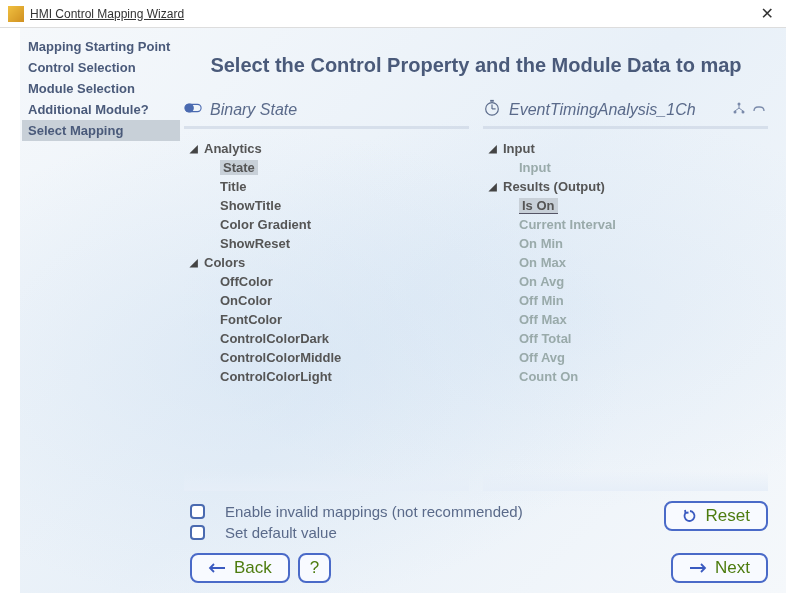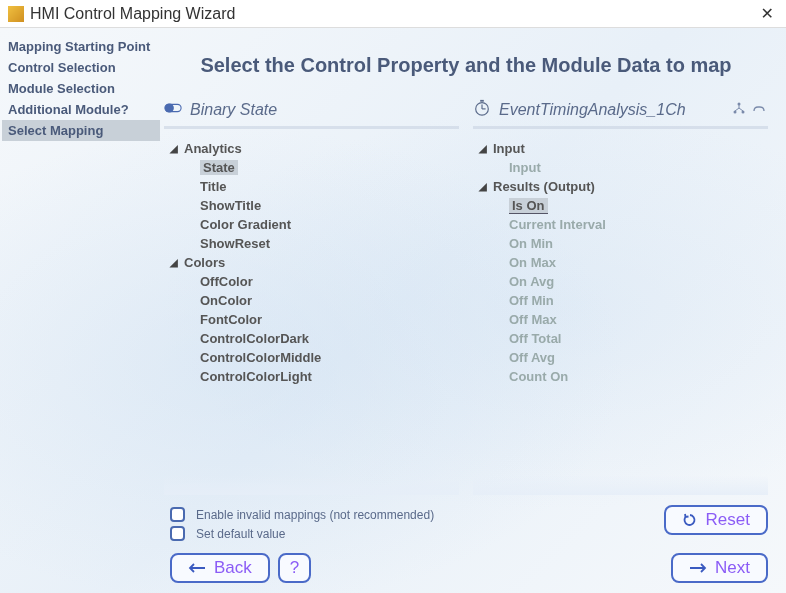--- a/index.html
+++ b/index.html
@@ -1,23 +1,23 @@
 <!DOCTYPE html>
 <html><head>
   <meta charset="utf-8">
   <style>
     * { margin: 0; padding: 0; box-sizing: border-box; }
     body { font-family: "Segoe UI", Arial, sans-serif; font-size: 13px; color: #444; background: #fff; width: 786px; height: 593px; overflow: hidden; }
     
     .titlebar { height: 28px; background: #fff; display: flex; align-items: center; padding: 0 8px; border-bottom: 1px solid #ddd; }
     .titlebar-icon { width: 16px; height: 16px; background: linear-gradient(135deg, #f0c040, #d09020); margin-right: 6px; }
-    .titlebar-text { flex: 1; font-size: 16px; color: #333; }
+    .titlebar-text { flex: 1; font-size: 12px; color: #333; text-decoration: underline; }
     .titlebar-close { font-size: 16px; color: #333; cursor: pointer; padding: 0 4px; }
     
-    .main { display: flex; height: calc(100% - 28px); background: linear-gradient(135deg, #f5f8fb 0%, #e8f0f8 50%, #f5f8fb 100%); position: relative; }
+    .main { display: flex; height: calc(100% - 28px); background: linear-gradient(135deg, #f5f8fb 0%, #e8f0f8 50%, #f5f8fb 100%); position: relative; margin-left: 20px; }
     .main::before {
       content: ''; position: absolute; inset: 0;
       background: radial-gradient(ellipse at 30% 60%, rgba(200,220,240,0.4), transparent 50%),
                   radial-gradient(ellipse at 70% 50%, rgba(200,220,240,0.3), transparent 50%);
       pointer-events: none;
     }
     
     .sidebar { width: 160px; padding: 8px 0 0 2px; z-index: 1; }
     .sidebar-item { padding: 3px 6px; font-size: 13px; font-weight: 600; color: #4a5a7a; cursor: pointer; }
     .sidebar-item.selected { background: #c8d0d8; }
@@ -37,24 +37,24 @@
     .tree-group-label { font-weight: 600; color: #555; padding: 2px 0; cursor: pointer; display: flex; align-items: center; }
     .tree-group-label .caret { width: 14px; display: inline-block; color: #444; font-size: 10px; }
     .tree-children { padding-left: 30px; }
     .tree-leaf { padding: 2px 0; font-weight: 600; color: #555; cursor: pointer; }
     .tree-leaf.disabled { color: #9aa; cursor: default; }
     .tree-leaf.selected span { background: #c8d0d8; padding: 0 3px; }
     .tree-leaf.selected-out span { background: #c8d0d8; padding: 0 3px; border-bottom: 1px solid #556; }
     
     .options { padding: 10px 0 0 6px; display: flex; align-items: flex-start; }
     .options-left { flex: 1; }
-    .option-row { display: flex; align-items: center; gap: 11px; padding: 2px 0; font-size: 12px; color: #5a6a8a; }
+    .option-row { display: flex; align-items: center; gap: 20px; padding: 2px 0; font-size: 15px; color: #5a6a8a; }
     .checkbox { width: 15px; height: 15px; border: 2px solid #4a6ab0; border-radius: 4px; background: #fff; cursor: pointer; }
     
-    .btn { border: 2px solid #4a6ac8; border-radius: 8px; background: #f8faff; color: #8b5cf6; font-size: 17px; padding: 3px 16px; display: inline-flex; align-items: center; gap: 8px; cursor: pointer; font-family: inherit; }
+    .btn { border: 2px solid #4a6ac8; border-radius: 8px; background: #f8faff; color: #4d7c0f; font-size: 17px; padding: 3px 16px; display: inline-flex; align-items: center; gap: 8px; cursor: pointer; font-family: inherit; }
     .btn-square { padding: 3px 10px; }
     
     .footer { display: flex; align-items: center; padding: 10px 0 0 6px; }
     .footer-spacer { flex: 1; }
     
     svg.icon { width: 18px; height: 18px; }
   </style>
 </head>
 <body>
 

